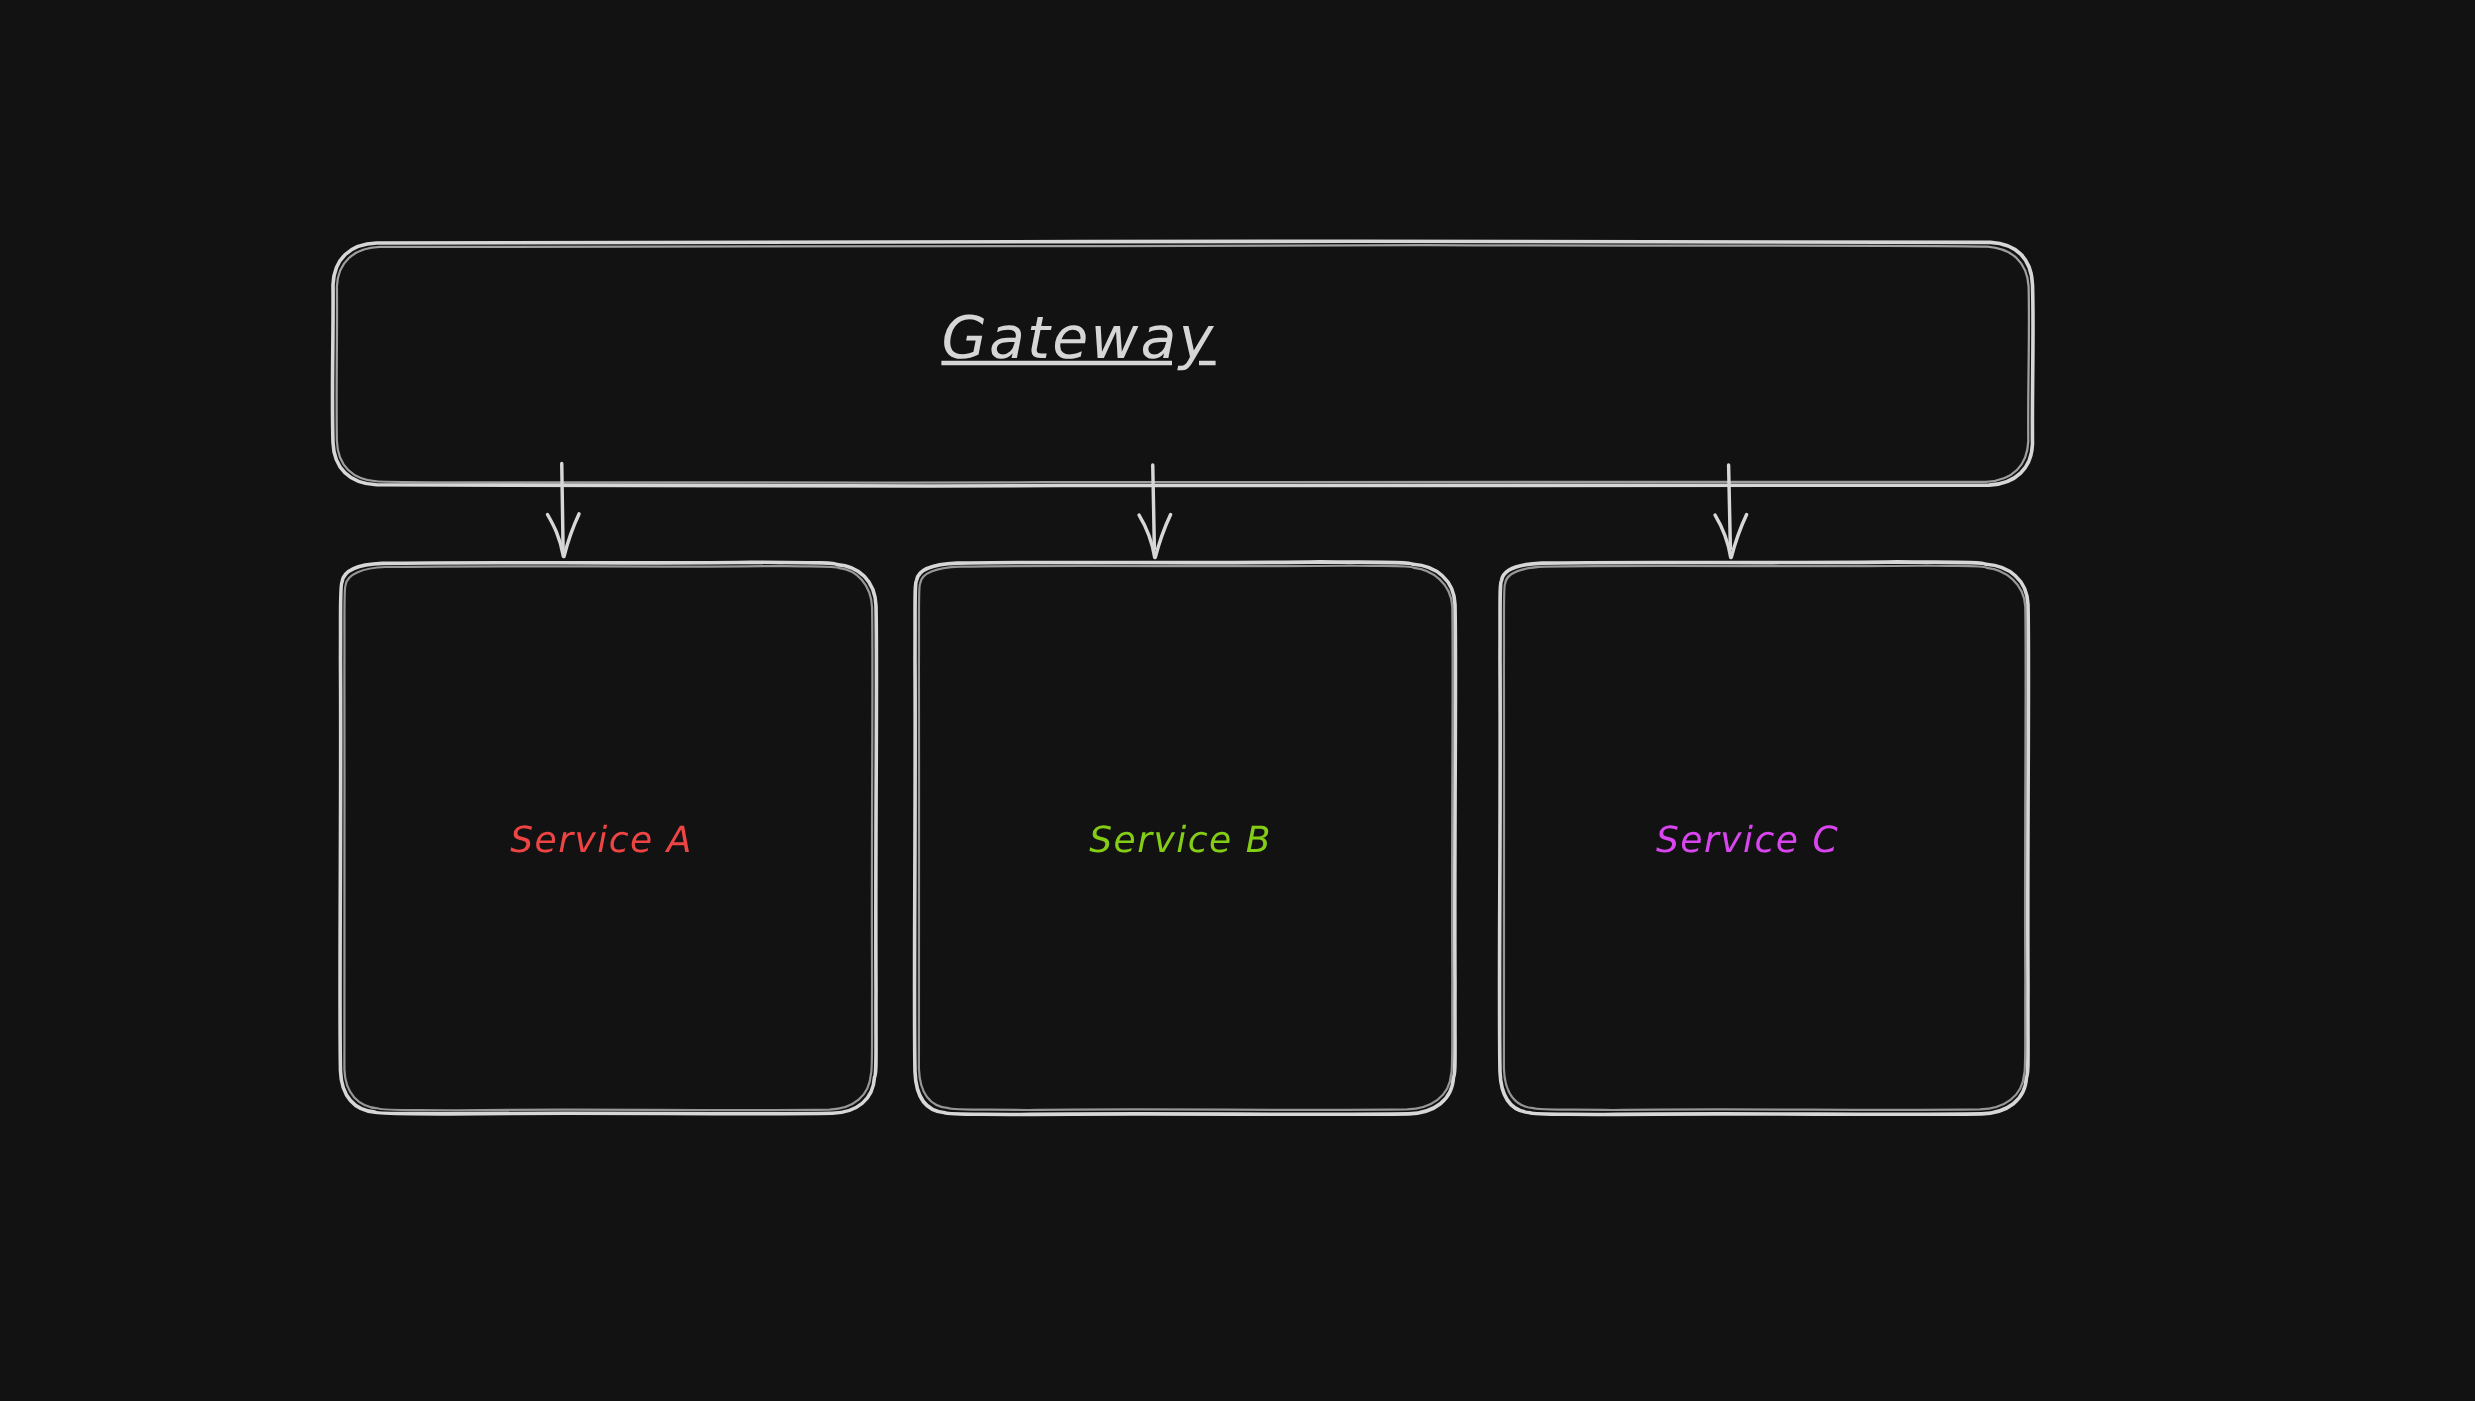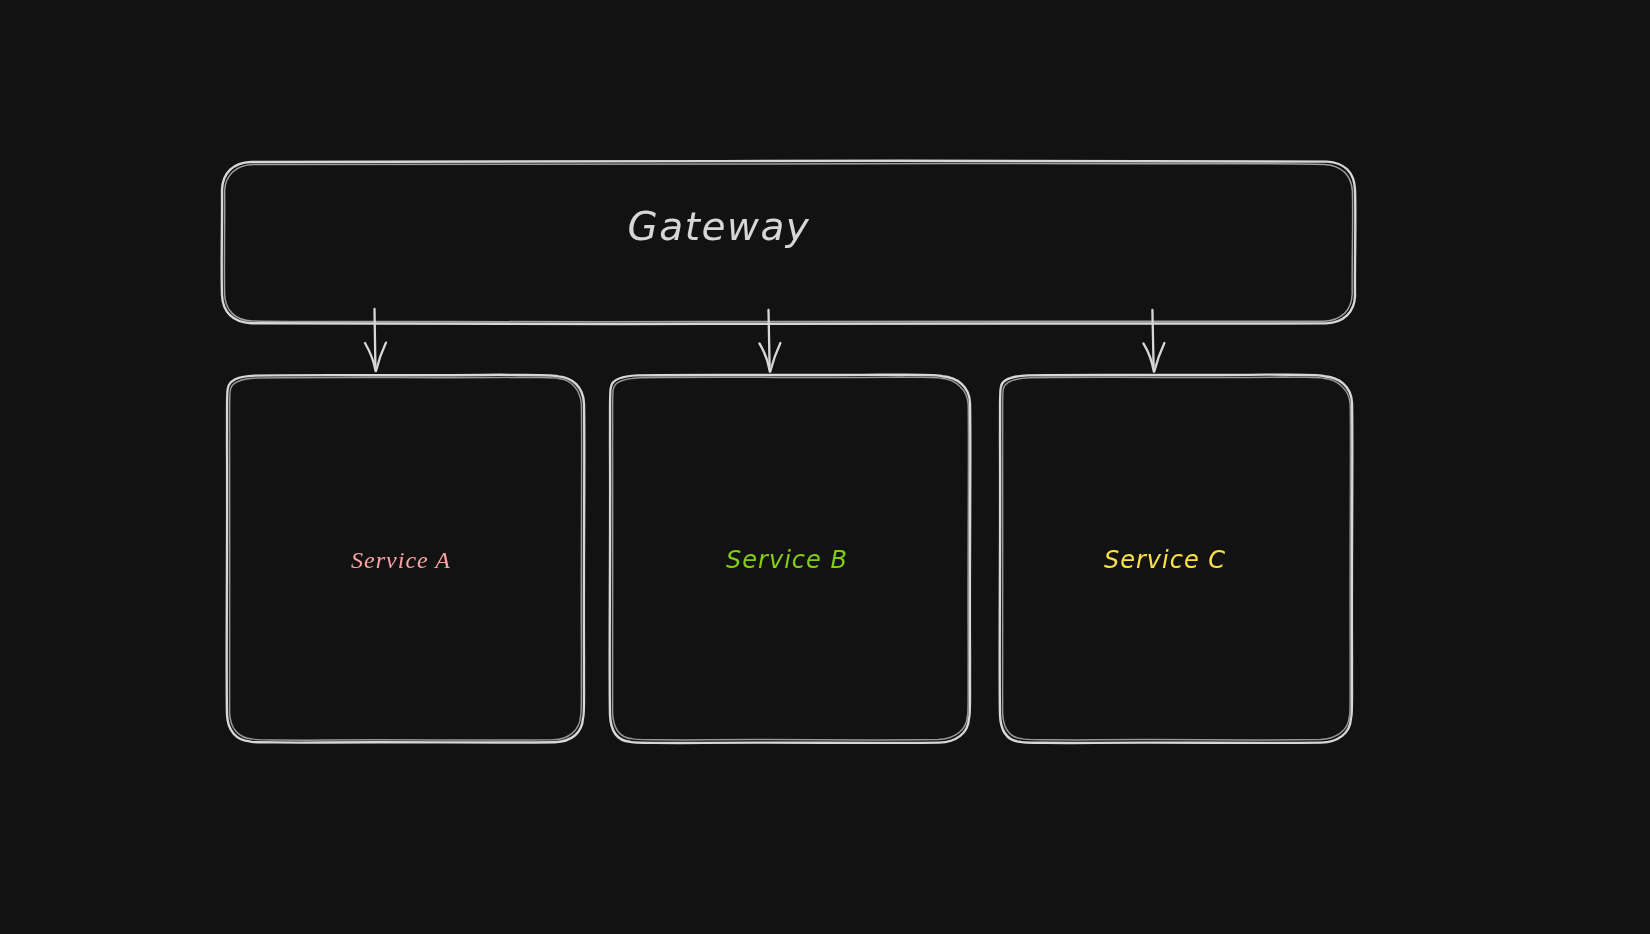--- a/index.html
+++ b/index.html
@@ -185,26 +185,26 @@
     </g>
 
     <g>
       <path fill="none" stroke="#d7d7d7" stroke-width="2.3" stroke-linecap="round" stroke-linejoin="round" d="M 1152.4 310 L 1153.6 366"></path>
       <path fill="none" stroke="#d7d7d7" stroke-width="2.3" stroke-linecap="round" stroke-linejoin="round" d="M 1143.4 343.4 C 1147.4 350, 1151.6 358, 1153.8 371.6
                M 1164.4 343 C 1161.4 349.4, 1157.8 357.6, 1154.2 371.6"></path>
     </g>
 
   </svg>
 
-  <div class="node-label label-gateway" style="left: 719px; top: 226px; color: rgb(214, 214, 214);">Gateway</div>
-
-  <div class="node-label label-service" style="left: 401px; top: 560px; color: #fca5a5; font-family: Liberation Serif, serif;">Service A</div>
+  <div class="node-label label-gateway" style="left: 719px; top: 226px; color: rgb(214, 214, 214); text-decoration: underline;">Gateway</div>
+
+  <div class="node-label label-service" style="left: 401px; top: 560px; color: #ef4444;">Service A</div>
 
   <div class="node-label label-service" style="left: 787px; top: 560px; color: #84cc16;">Service B</div>
 
-  <div class="node-label label-service" style="left: 1165px; top: 560px; color: #fde047;">Service C</div>
+  <div class="node-label label-service" style="left: 1165px; top: 560px; color: #d946ef;">Service C</div>
 
   <div class="hit" style="left:222px; top:161px; width:1133px; height:163px;"></div>
   <div class="hit" style="left:227px; top:375px; width:357px; height:367px;"></div>
   <div class="hit" style="left:610px; top:375px; width:360px; height:367px;"></div>
   <div class="hit" style="left:1000px; top:375px; width:352px; height:367px;"></div>
 
 </div>
 
 </body></html>

